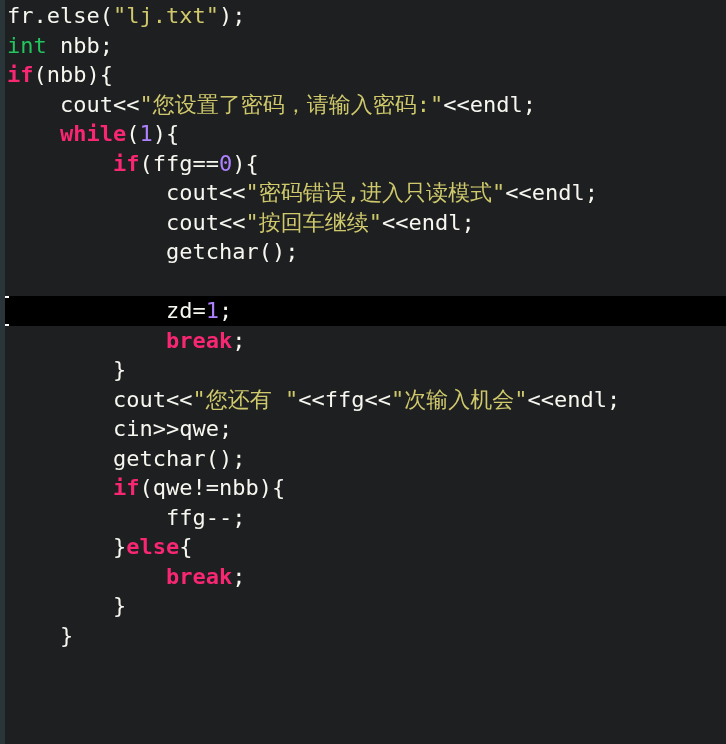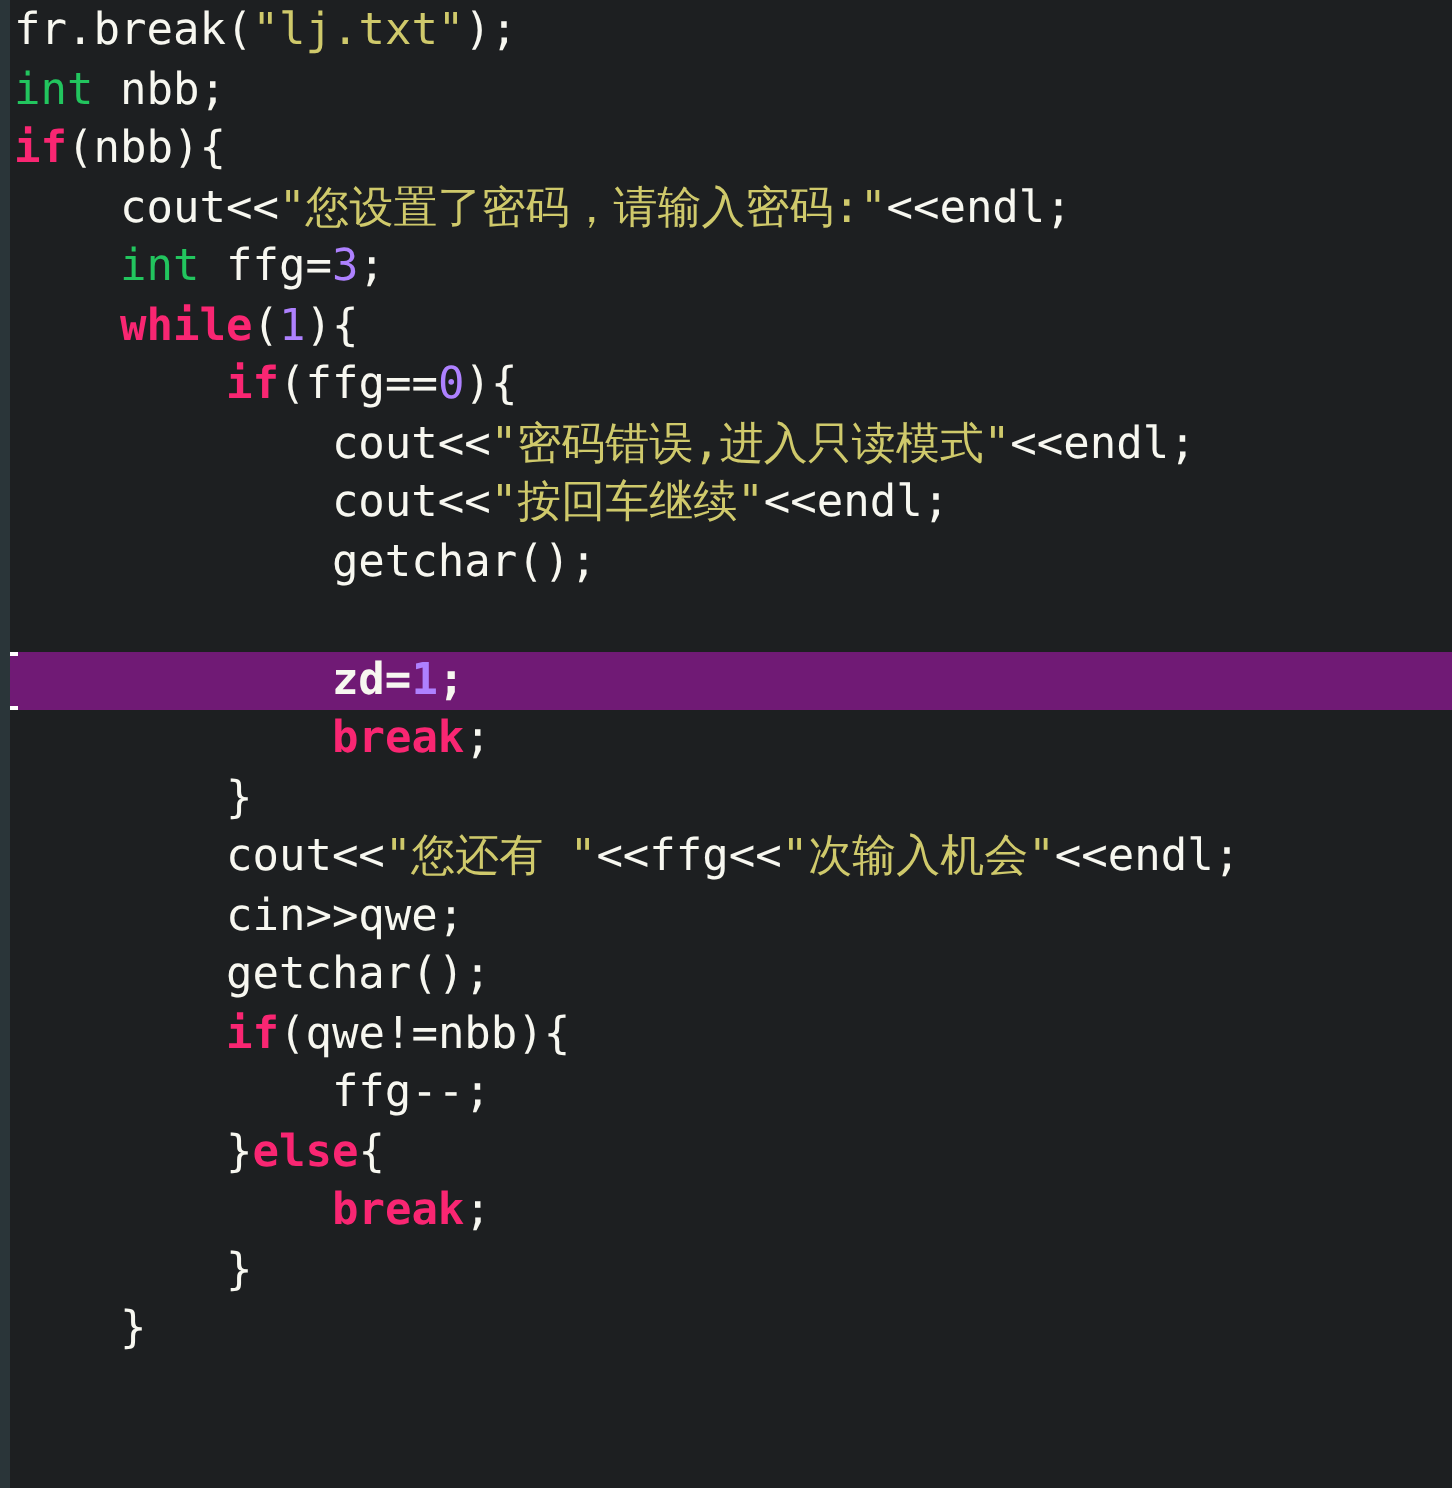--- a/index.html
+++ b/index.html
@@ -38,22 +38,21 @@
     z-index: 2;
   }
   .line {
     position: relative;
     height: 29.5px;
     white-space: pre;
     padding-left: 7px;
     box-sizing: border-box;
   }
   .line.active {
-    background: #701a75;
-    font-weight: bold;
+    background: #000000;
   }
   
   .cursor-bracket {
     position: absolute;
     left: 0px;
     top: 0px;
     width: 9px;
     height: 29.5px;
     border-top: 2px solid #ffffff;
     border-bottom: 2px solid #ffffff;
@@ -67,25 +66,24 @@
   .num  { color: #ae81ff; }
   .str  { color: #cfc96b; }
   .pln  { color: #f7f7f0; }
 </style>
 </head>
 <body>
 
 <div id="editor">
   <div id="gutter-strip"></div>
   <div id="code">
-      <div class="line"><span class="pln">fr.break(</span><span class="str">"lj.txt"</span><span class="pln">);</span></div>
+      <div class="line"><span class="pln">fr.else(</span><span class="str">"lj.txt"</span><span class="pln">);</span></div>
       <div class="line"><span class="typ">int</span><span class="pln"> nbb;</span></div>
       <div class="line"><span class="kw">if</span><span class="pln">(nbb){</span></div>
       <div class="line"><span class="pln">    cout&lt;&lt;</span><span class="str">"您设置了密码，请输入密码:"</span><span class="pln">&lt;&lt;endl;</span></div>
-      <div class="line"><span class="pln">    </span><span class="typ">int</span><span class="pln"> ffg=</span><span class="num">3</span><span class="pln">;</span></div>
       <div class="line"><span class="pln">    </span><span class="kw">while</span><span class="pln">(</span><span class="num">1</span><span class="pln">){</span></div>
       <div class="line"><span class="pln">        </span><span class="kw">if</span><span class="pln">(ffg==</span><span class="num">0</span><span class="pln">){</span></div>
       <div class="line"><span class="pln">            cout&lt;&lt;</span><span class="str">"密码错误,进入只读模式"</span><span class="pln">&lt;&lt;endl;</span></div>
       <div class="line"><span class="pln">            cout&lt;&lt;</span><span class="str">"按回车继续"</span><span class="pln">&lt;&lt;endl;</span></div>
       <div class="line"><span class="pln">            getchar();</span></div>
       <div class="line">​</div>
       <div class="line active"><span class="cursor-bracket"></span><span class="pln">            zd=</span><span class="num">1</span><span class="pln">;</span></div>
       <div class="line"><span class="pln">            </span><span class="kw">break</span><span class="pln">;</span></div>
       <div class="line"><span class="pln">        }</span></div>
       <div class="line"><span class="pln">        cout&lt;&lt;</span><span class="str">"您还有 "</span><span class="pln">&lt;&lt;ffg&lt;&lt;</span><span class="str">"次输入机会"</span><span class="pln">&lt;&lt;endl;</span></div>

